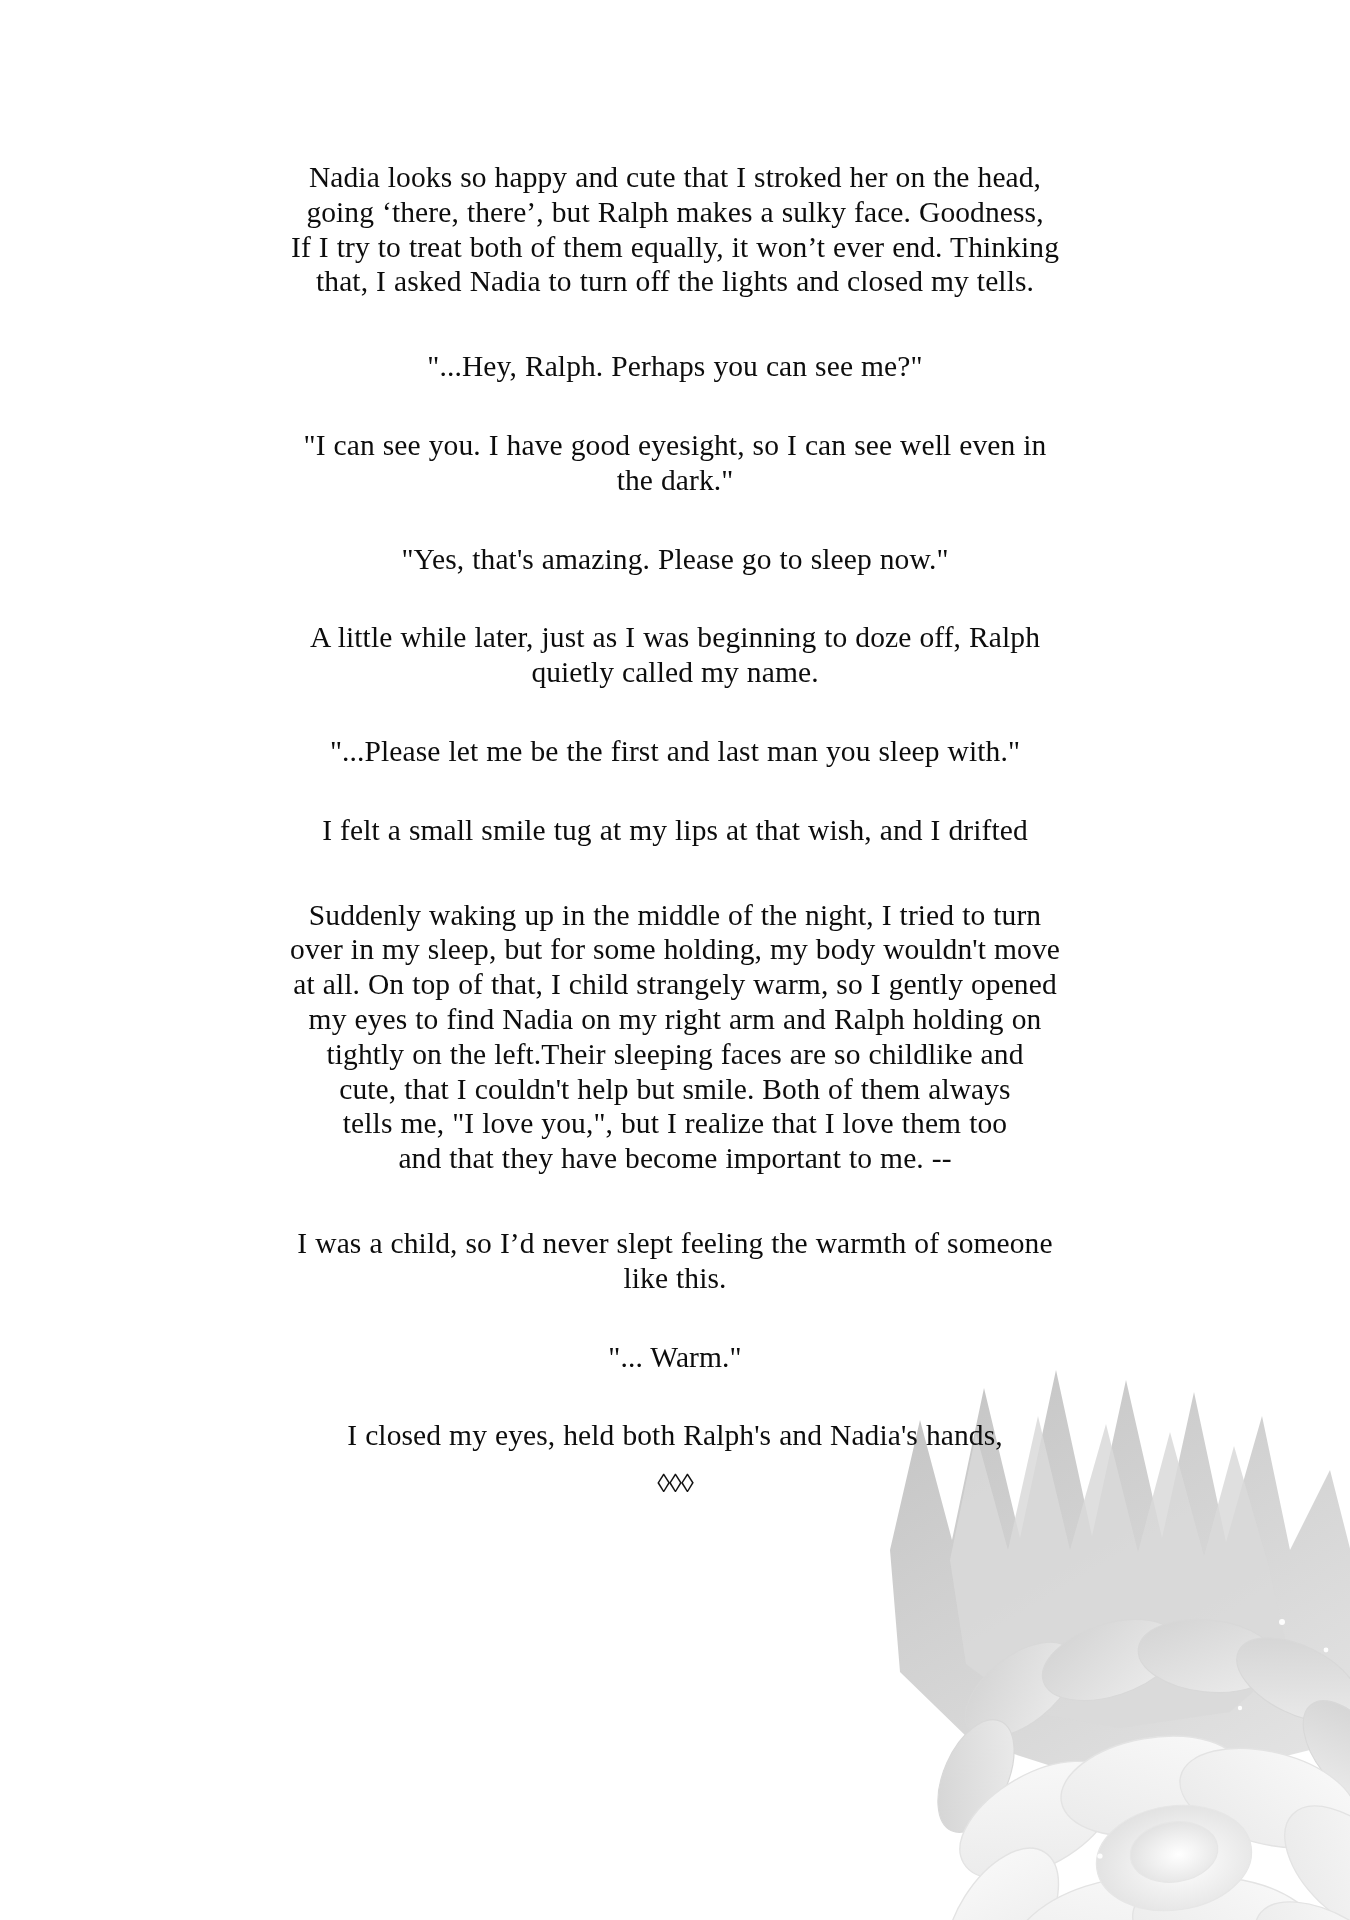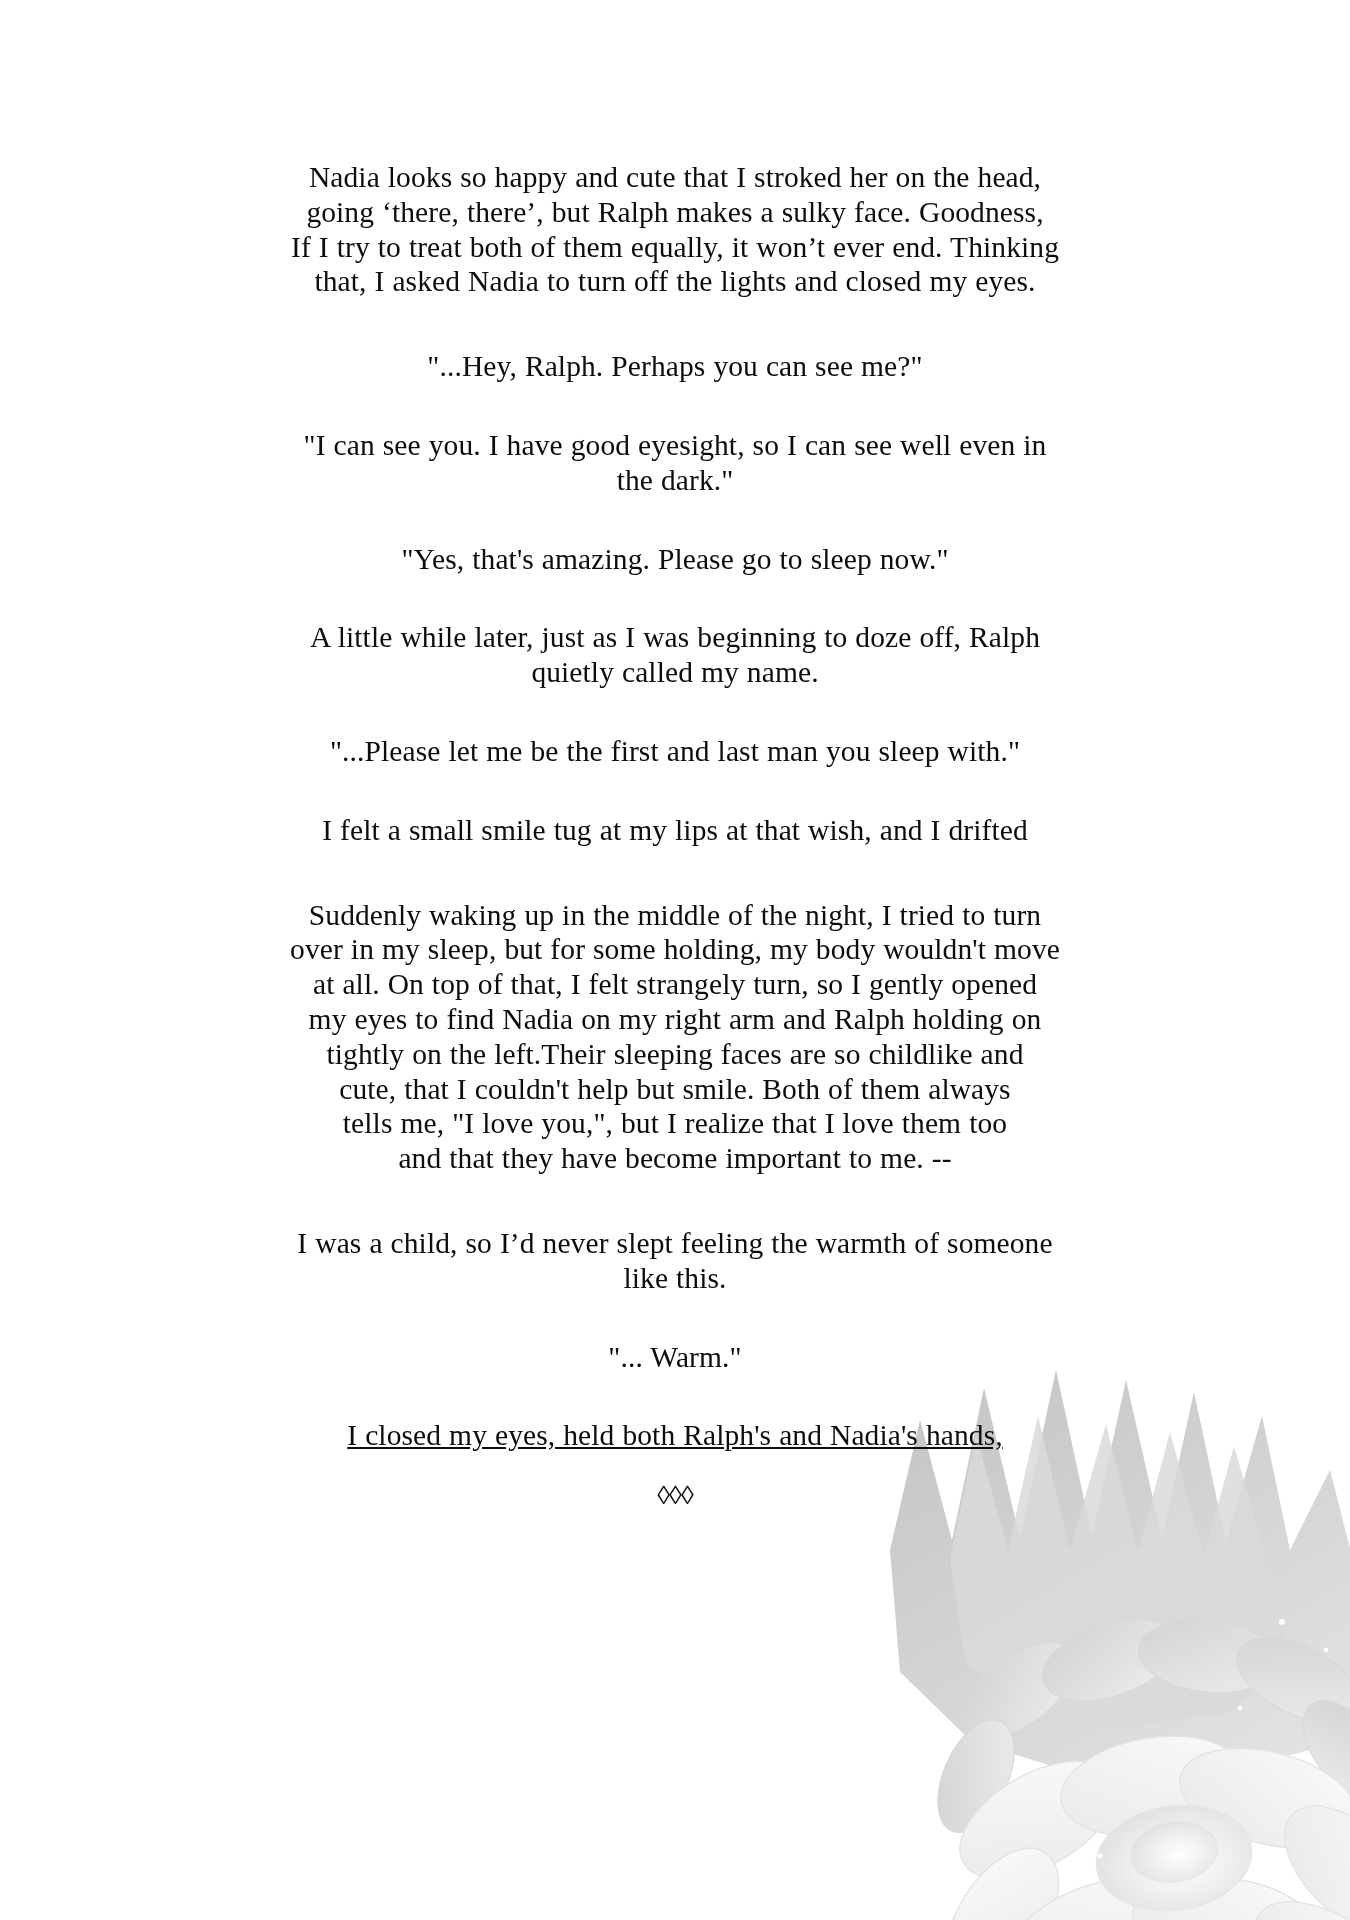--- a/index.html
+++ b/index.html
@@ -45,21 +45,21 @@
     line-height: 1.18;
     letter-spacing: 0.1px;
     margin: 0 0 32px 0;
     max-width: 880px;
     margin-left: auto;
     margin-right: auto;
     word-spacing: 0.5px;
   }
   .block.gap-lg { margin-bottom: 44px; }
   .block.gap-xl { margin-bottom: 50px; }
-  .block.tight { margin-bottom: 30px; text-decoration: underline; }
+  .block.tight { margin-bottom: 18px; }
   .block .line { display: block; }
 
   #end-mark {
     text-align: center;
     font-size: 26px;
     line-height: 1;
     margin-top: 2px;
     letter-spacing: -1px;
     color: #111;
   }
@@ -132,21 +132,21 @@
     </g>
   </svg>
 </div>
 
 <main id="story-page">
 
   <p class="block gap-xl">
     <span class="line">Nadia looks so happy and cute that I stroked her on the head,</span>
     <span class="line">going ‘there, there’, but Ralph makes a sulky face. Goodness,</span>
     <span class="line">If I try to treat both of them equally, it won’t ever end. Thinking</span>
-    <span class="line">that, I asked Nadia to turn off the lights and closed my eyes.</span>
+    <span class="line">that, I asked Nadia to turn off the lights and closed my tells.</span>
   </p>
 
   <p class="block gap-lg">
     <span class="line">"...Hey, Ralph. Perhaps you can see me?"</span>
   </p>
 
   <p class="block gap-lg">
     <span class="line">"I can see you. I have good eyesight, so I can see well even in</span>
     <span class="line">the dark."</span>
   </p>
@@ -164,21 +164,21 @@
     <span class="line">"...Please let me be the first and last man you sleep with."</span>
   </p>
 
   <p class="block gap-xl">
     <span class="line">I felt a small smile tug at my lips at that wish, and I drifted</span>
   </p>
 
   <p class="block gap-xl">
     <span class="line">Suddenly waking up in the middle of the night, I tried to turn</span>
     <span class="line">over in my sleep, but for some holding, my body wouldn't move</span>
-    <span class="line">at all. On top of that, I felt strangely turn, so I gently opened</span>
+    <span class="line">at all. On top of that, I child strangely warm, so I gently opened</span>
     <span class="line">my eyes to find Nadia on my right arm and Ralph holding on</span>
     <span class="line">tightly on the left.Their sleeping faces are so childlike and</span>
     <span class="line">cute, that I couldn't help but smile. Both of them always</span>
     <span class="line">tells me, "I love you,", but I realize that I love them too</span>
     <span class="line">and that they have become important to me. --</span>
   </p>
 
   <p class="block gap-lg">
     <span class="line">I was a child, so I’d never slept feeling the warmth of someone</span>
     <span class="line">like this.</span>

